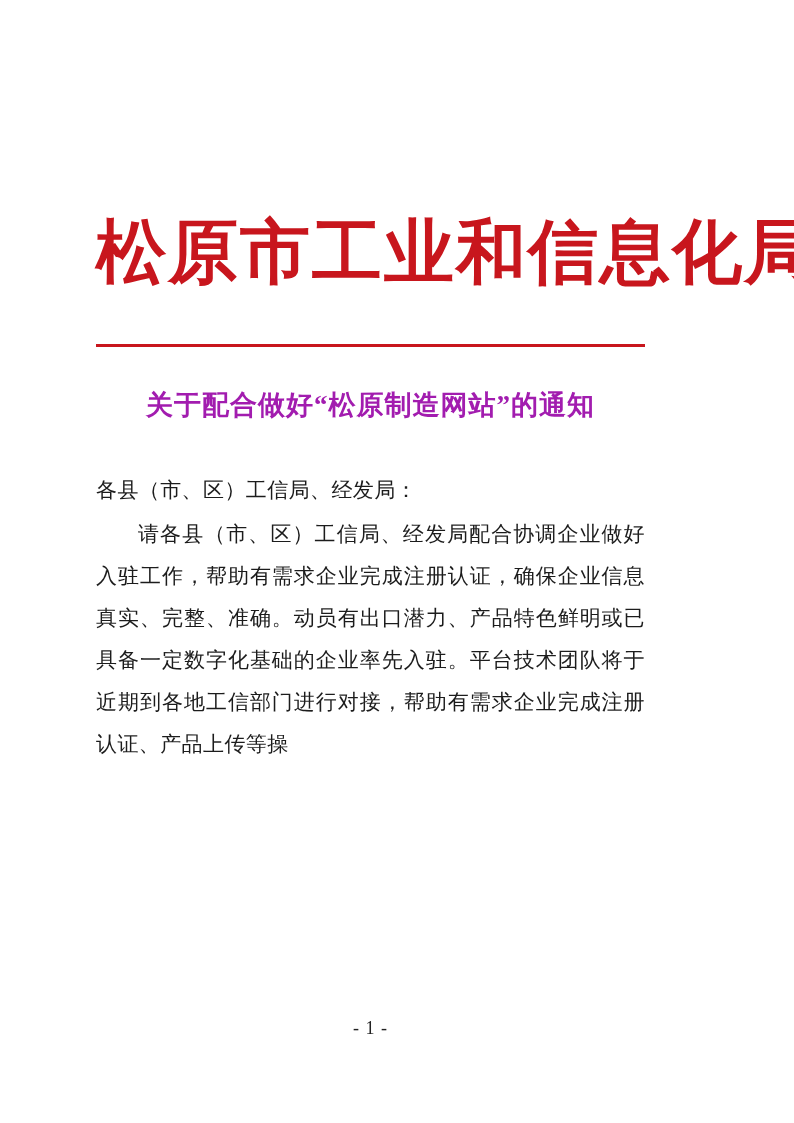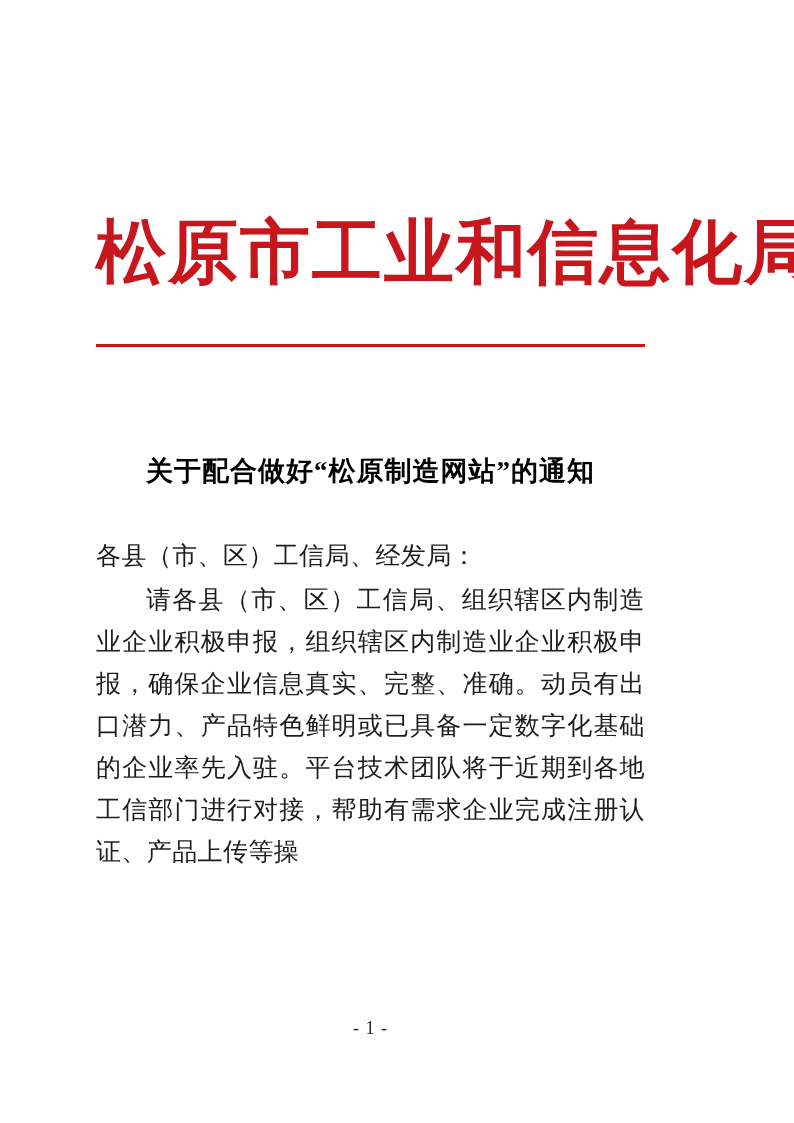--- a/index.html
+++ b/index.html
@@ -36,31 +36,31 @@
     white-space: nowrap;
     margin: 0;
   }
   .letterhead-rule {
     margin-top: 56px;
     height: 3px;
     background: #c8161d;
     width: 100%;
   }
   .doc-title {
-    margin-top: 106px;
+    margin-top: 40px;
     text-align: center;
     font-size: 27px;
     font-weight: bold;
     letter-spacing: 1px;
     line-height: 1.4;
-    color: #000000;
+    color: #a21caf;
   }
   .body-block {
     margin-top: 44px;
-    font-size: 25px;
+    font-size: 21px;
     line-height: 42px;
     text-align: justify;
     color: #1c1c1c;
     letter-spacing: 0.4px;
   }
   .salutation {
     margin: 0 0 2px 0;
   }
   .para {
     margin: 0;
@@ -85,18 +85,18 @@
   <div class="letterhead">
     <div class="letterhead-title">松原市工业和信息化局</div>
   </div>
 
   <div class="letterhead-rule"></div>
 
   <div class="doc-title">关于配合做好“松原制造网站”的通知</div>
 
   <div class="body-block">
     <p class="salutation">各县（市、区）工信局、经发局：</p>
-    <p class="para">请各县（市、区）工信局、组织辖区内制造业企业积极申报，组织辖区内制造业企业积极申报，确保企业信息真实、完整、准确。动员有出口潜力、产品特色鲜明或已具备一定数字化基础的企业率先入驻。平台技术团队将于近期到各地工信部门进行对接，帮助有需求企业完成注册认证、产品上传等操</p>
+    <p class="para">请各县（市、区）工信局、经发局配合协调企业做好入驻工作，帮助有需求企业完成注册认证，确保企业信息真实、完整、准确。动员有出口潜力、产品特色鲜明或已具备一定数字化基础的企业率先入驻。平台技术团队将于近期到各地工信部门进行对接，帮助有需求企业完成注册认证、产品上传等操</p>
   </div>
 
   <div class="page-number">- 1 -</div>
 
 </div>
 
 </body></html>

